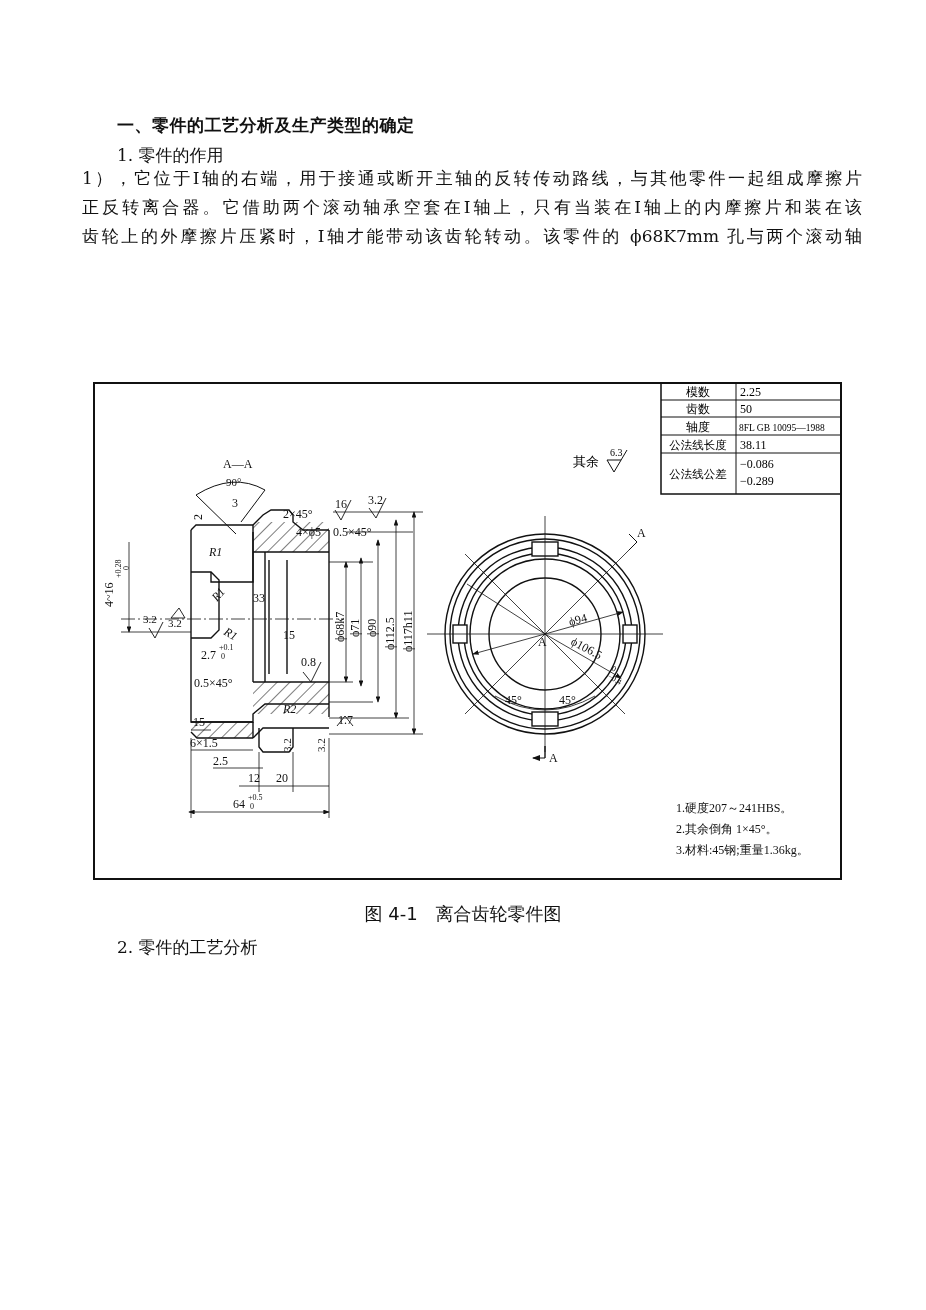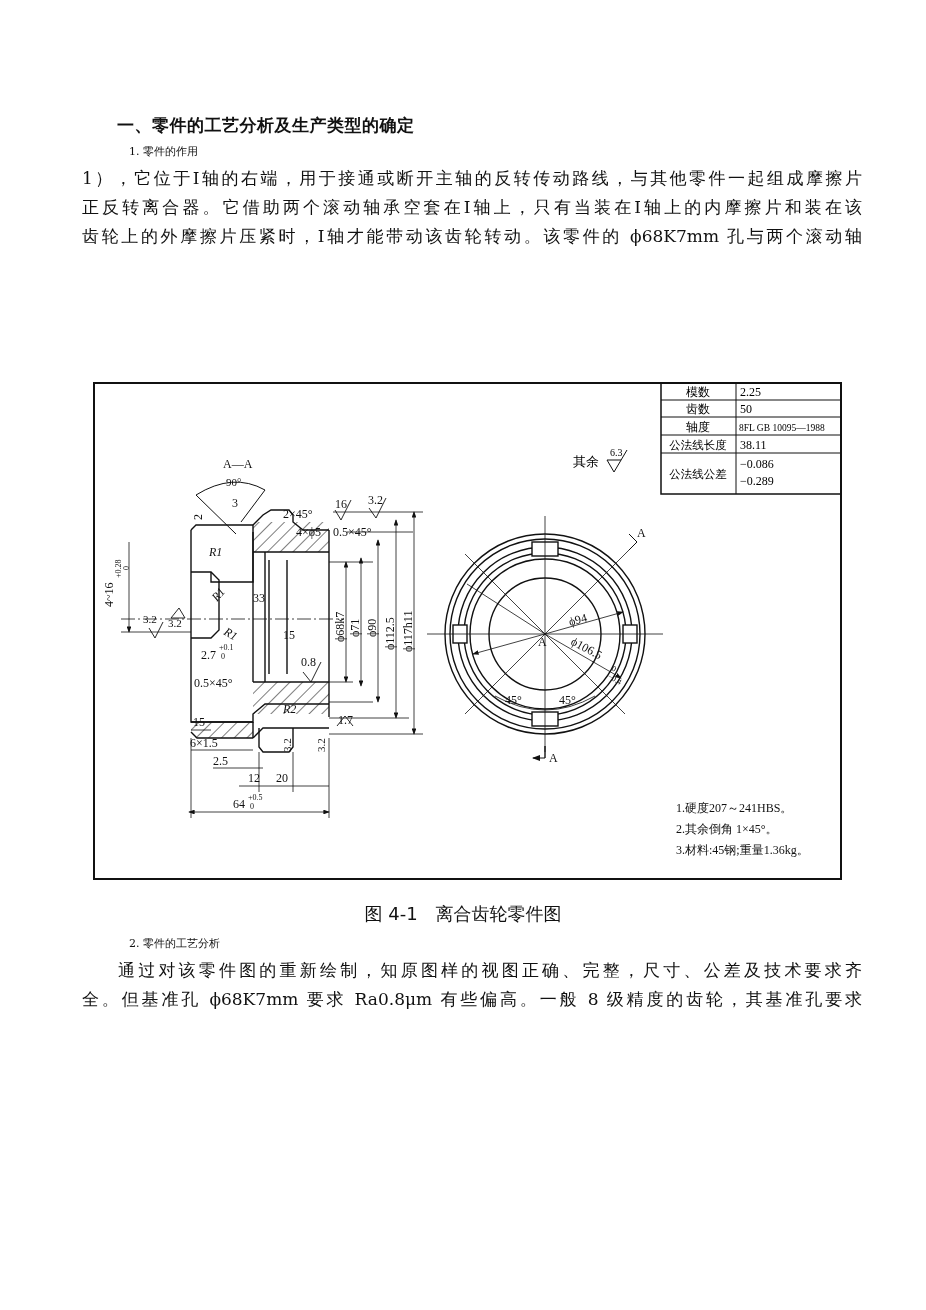--- a/index.html
+++ b/index.html
@@ -1,21 +1,21 @@
 <!DOCTYPE html>
 <html><head>
 <meta charset="utf-8">
 <style>
   html, body { margin: 0; padding: 0; background: #ffffff; }
   body { width: 926px; height: 1310px; position: relative; overflow: hidden;
          font-family: "DejaVu Serif", "Liberation Serif", serif; color: #111; }
   .page { position: absolute; left: 0; top: 0; width: 926px; height: 1310px; }
   .h1 { position: absolute; left: 117px; top: 114px; font-size: 17px; font-weight: bold;
         font-family: Liberation Mono, monospace; letter-spacing: 0.5px; }
-  .h2 { position: absolute; left: 129px; font-size: 11px; }
+  .h2 { position: absolute; left: 117px; font-size: 17px; }
   .para { position: absolute; left: 82px; width: 780px; font-size: 17px; line-height: 29px;
           text-align: justify; text-indent: 36px; }
   .para .ln { display: block; white-space: nowrap; text-align-last: justify; }
   .para .ln.last { text-align-last: left; }
   .para .ln.ind { padding-left: 36px; }
   .caption { position: absolute; left: 0; width: 926px; top: 902px; text-align: center;
              font-size: 18px; font-family: "DejaVu Sans", sans-serif; }
   .caption span { margin: 0 6px; }
   .figure { position: absolute; left: 93px; top: 382px; width: 749px; height: 639px; }
   svg text { font-family: "Liberation Serif", serif; }
@@ -240,18 +240,14 @@
     </svg>
   </div>
 
   <div class="caption">
     <span>图 4-1</span>
     <span>离合齿轮零件图</span>
   </div>
 
   <div class="h2" style="top:936px;">2. 零件的工艺分析</div>
 
-  <div class="para" style="top:956px; text-indent:0;">
-    <span class="ln ind">通过对该零件图的重新绘制，知原图样的视图正确、完整，尺寸、公差及技术要求齐</span>
-    <span class="ln">全。但基准孔 ϕ68K7mm 要求 Ra0.8μm 有些偏高。一般 8 级精度的齿轮，其基准孔要求</span>
-  </div>
 
 </div>
 
 </body></html>

